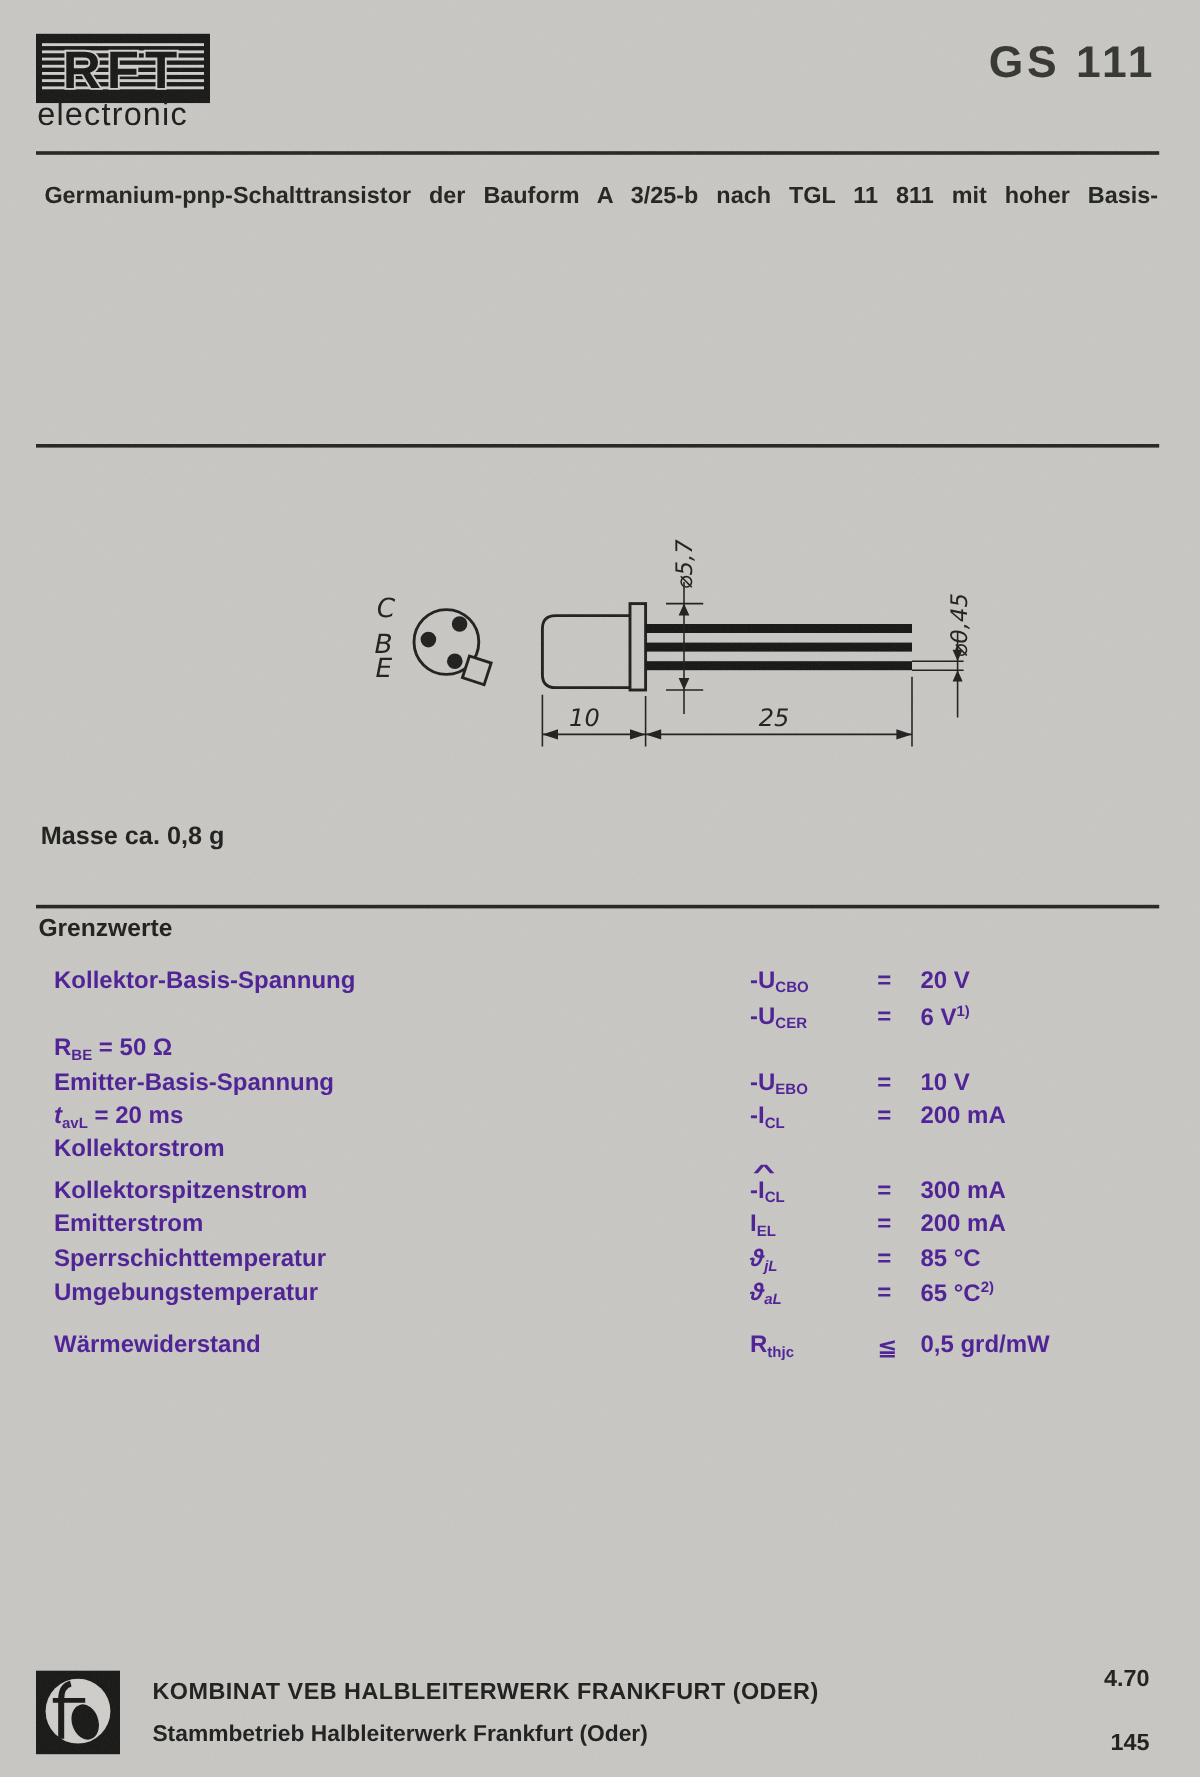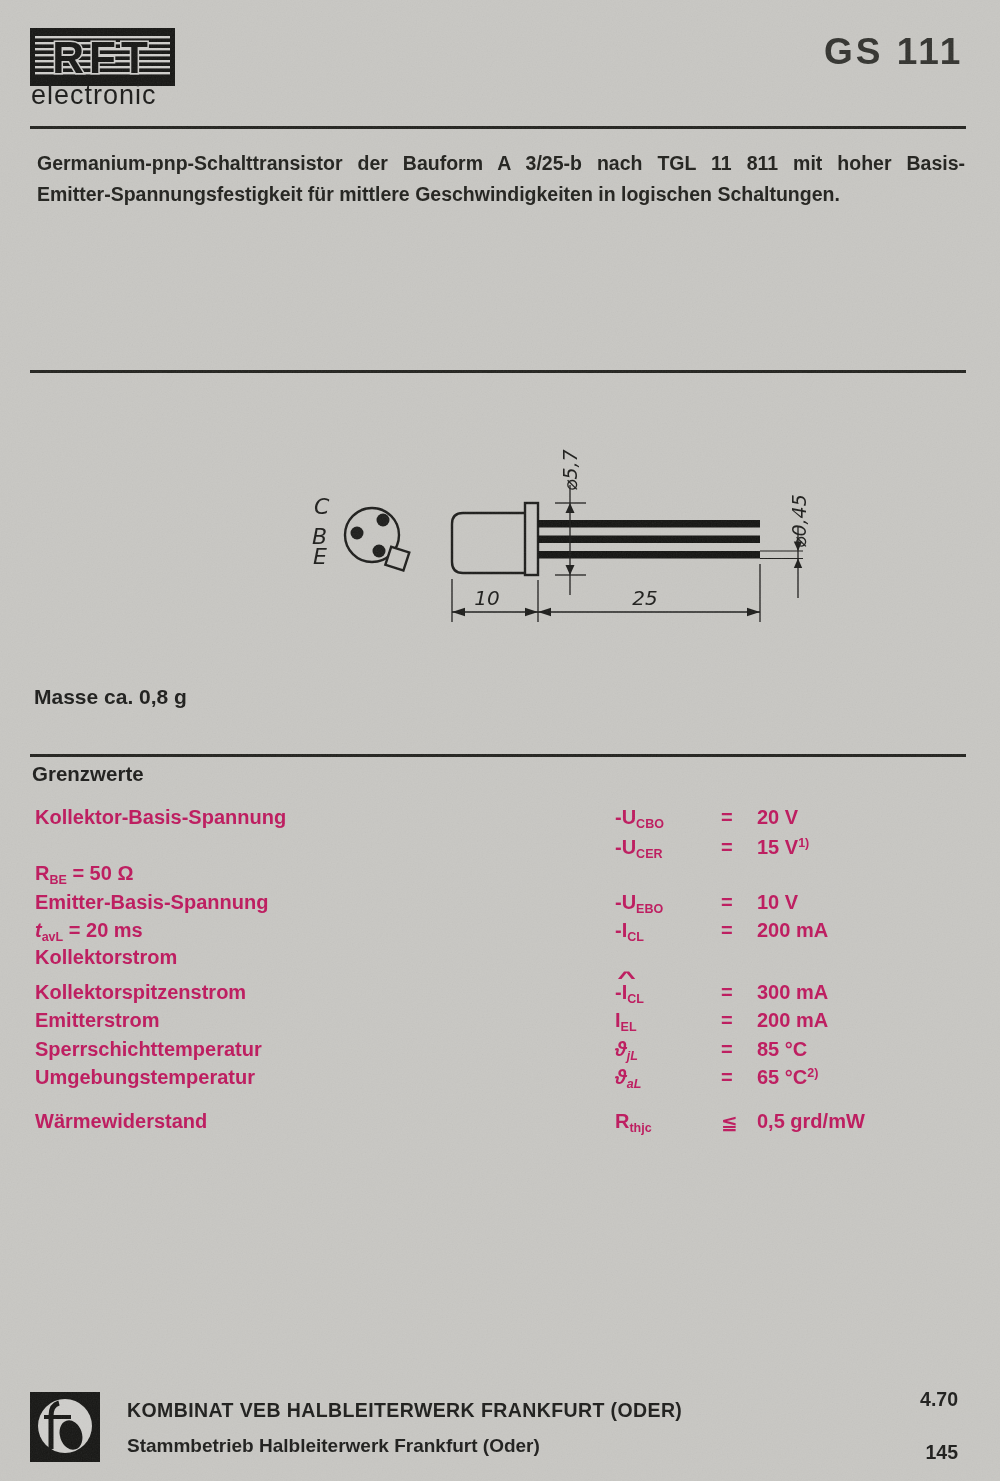--- a/index.html
+++ b/index.html
@@ -22,21 +22,21 @@
     position:absolute;left:824px;top:31px;
     font-size:37px;font-weight:800;letter-spacing:3px;color:#33332f;
   }
   .intro{
     position:absolute;left:37px;top:148px;width:928px;
     font-size:19.5px;line-height:30.5px;font-weight:600;color:#21211d;
   }
   .intro .l1{text-align:justify;text-align-last:justify;}
   .mass-note{position:absolute;left:34px;top:685px;font-size:21px;font-weight:600;}
   .limits-heading{position:absolute;left:32px;top:762px;font-size:20.5px;font-weight:700;}
-  .lrow{position:absolute;left:35px;width:934px;height:29px;font-size:20px;font-weight:600;color:#be185d;}
+  .lrow{position:absolute;left:45px;width:934px;height:29px;font-size:20px;font-weight:600;color:#4c1d95;}
   .lrow .lab{position:absolute;left:0;white-space:nowrap;}
   .lrow .sym{position:absolute;left:580px;font-weight:700;white-space:nowrap;}
   .lrow .sym.it{font-style:italic;}
   .lrow .rel{position:absolute;left:686px;font-weight:700;}
   .lrow .val{position:absolute;left:722px;white-space:nowrap;}
   .sub{font-size:12.5px;vertical-align:-4px;letter-spacing:0;}
   sup{font-size:12.5px;vertical-align:7px;}
   .it{font-style:italic;}
   .hat{position:absolute;top:-12px;left:7px;font-size:16px;font-weight:700;transform:scaleX(2);}
   .footer-line1{position:absolute;left:127px;top:1399px;font-size:19.5px;font-weight:700;letter-spacing:0.4px;}
@@ -63,21 +63,20 @@
     <text x="72.5" y="45" text-anchor="middle" font-family="Liberation Sans, DejaVu Sans, sans-serif" font-size="44" font-weight="800" letter-spacing="5" fill="#161614" stroke="#cfcecb" stroke-width="3" paint-order="stroke">RFT</text>
   </svg>
   <div class="brand-sub">electronic</div>
 
   <div class="part-number">GS 111</div>
 
   <div class="rule" style="left:30px;top:126px;width:936px;height:3px;"></div>
 
   <div class="intro">
     <div class="l1">Germanium-pnp-Schalttransistor der Bauform A 3/25-b nach TGL 11 811 mit hoher Basis-</div>
-    <div class="l2">Emitter-Spannungsfestigkeit für mittlere Geschwindigkeiten in logischen Schaltungen.</div>
   </div>
 
   <div class="rule" style="left:30px;top:370px;width:936px;height:2.5px;"></div>
 
   <svg class="abs" style="left:300px;top:428px;" width="520" height="232" viewBox="0 0 520 232">
     <g stroke="#1d1d1b" fill="none" stroke-width="2.4">
 
       <circle cx="72" cy="107" r="27"></circle>
       <rect x="88" y="121" width="19" height="19" transform="rotate(18 97 130)" fill="#c8c7c3"></rect>
 
@@ -153,21 +152,21 @@
 
   <div class="lrow" style="top:806px;">
     <span class="lab">Kollektor-Basis-Spannung</span>
     <span class="sym"><span>-U</span><span class="sub">CBO</span></span>
     <span class="rel">=</span>
     <span class="val">20 V</span>
   </div>
   <div class="lrow" style="top:836px;">
     <span class="sym"><span>-U</span><span class="sub">CER</span></span>
     <span class="rel">=</span>
-    <span class="val"><span>15 V</span><sup>1)</sup></span>
+    <span class="val"><span>6 V</span><sup>1)</sup></span>
   </div>
   <div class="lrow" style="top:862px;">
     <span class="lab"><span>R</span><span class="sub">BE</span><span> = 50 Ω</span></span>
   </div>
   <div class="lrow" style="top:891px;">
     <span class="lab">Emitter-Basis-Spannung</span>
     <span class="sym"><span>-U</span><span class="sub">EBO</span></span>
     <span class="rel">=</span>
     <span class="val">10 V</span>
   </div>

